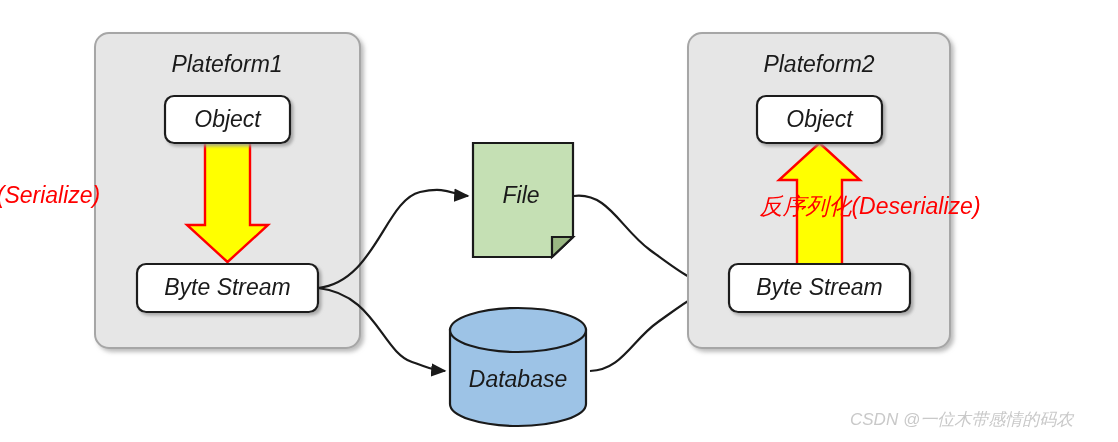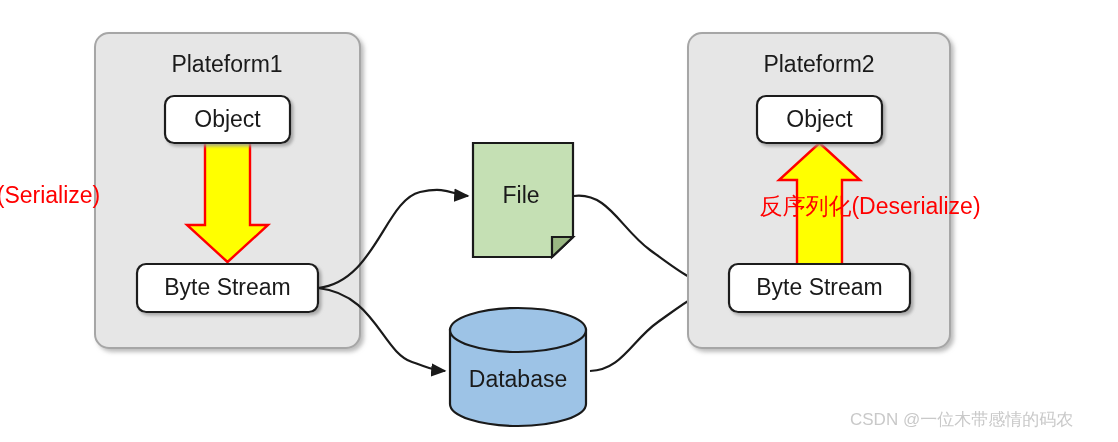--- a/index.html
+++ b/index.html
@@ -9,20 +9,21 @@
   }
   body {
     font-family: "Liberation Sans", sans-serif;
   }
   #canvas {
     position: relative;
     width: 1118px;
     height: 442px;
     background: #ffffff;
     overflow: hidden;
+    font-style: italic;
   }
   #diagram-svg {
     position: absolute;
     left: 0;
     top: 0;
     width: 1118px;
     height: 442px;
   }
   .svg-label {
     font-family: "Liberation Sans", sans-serif;

